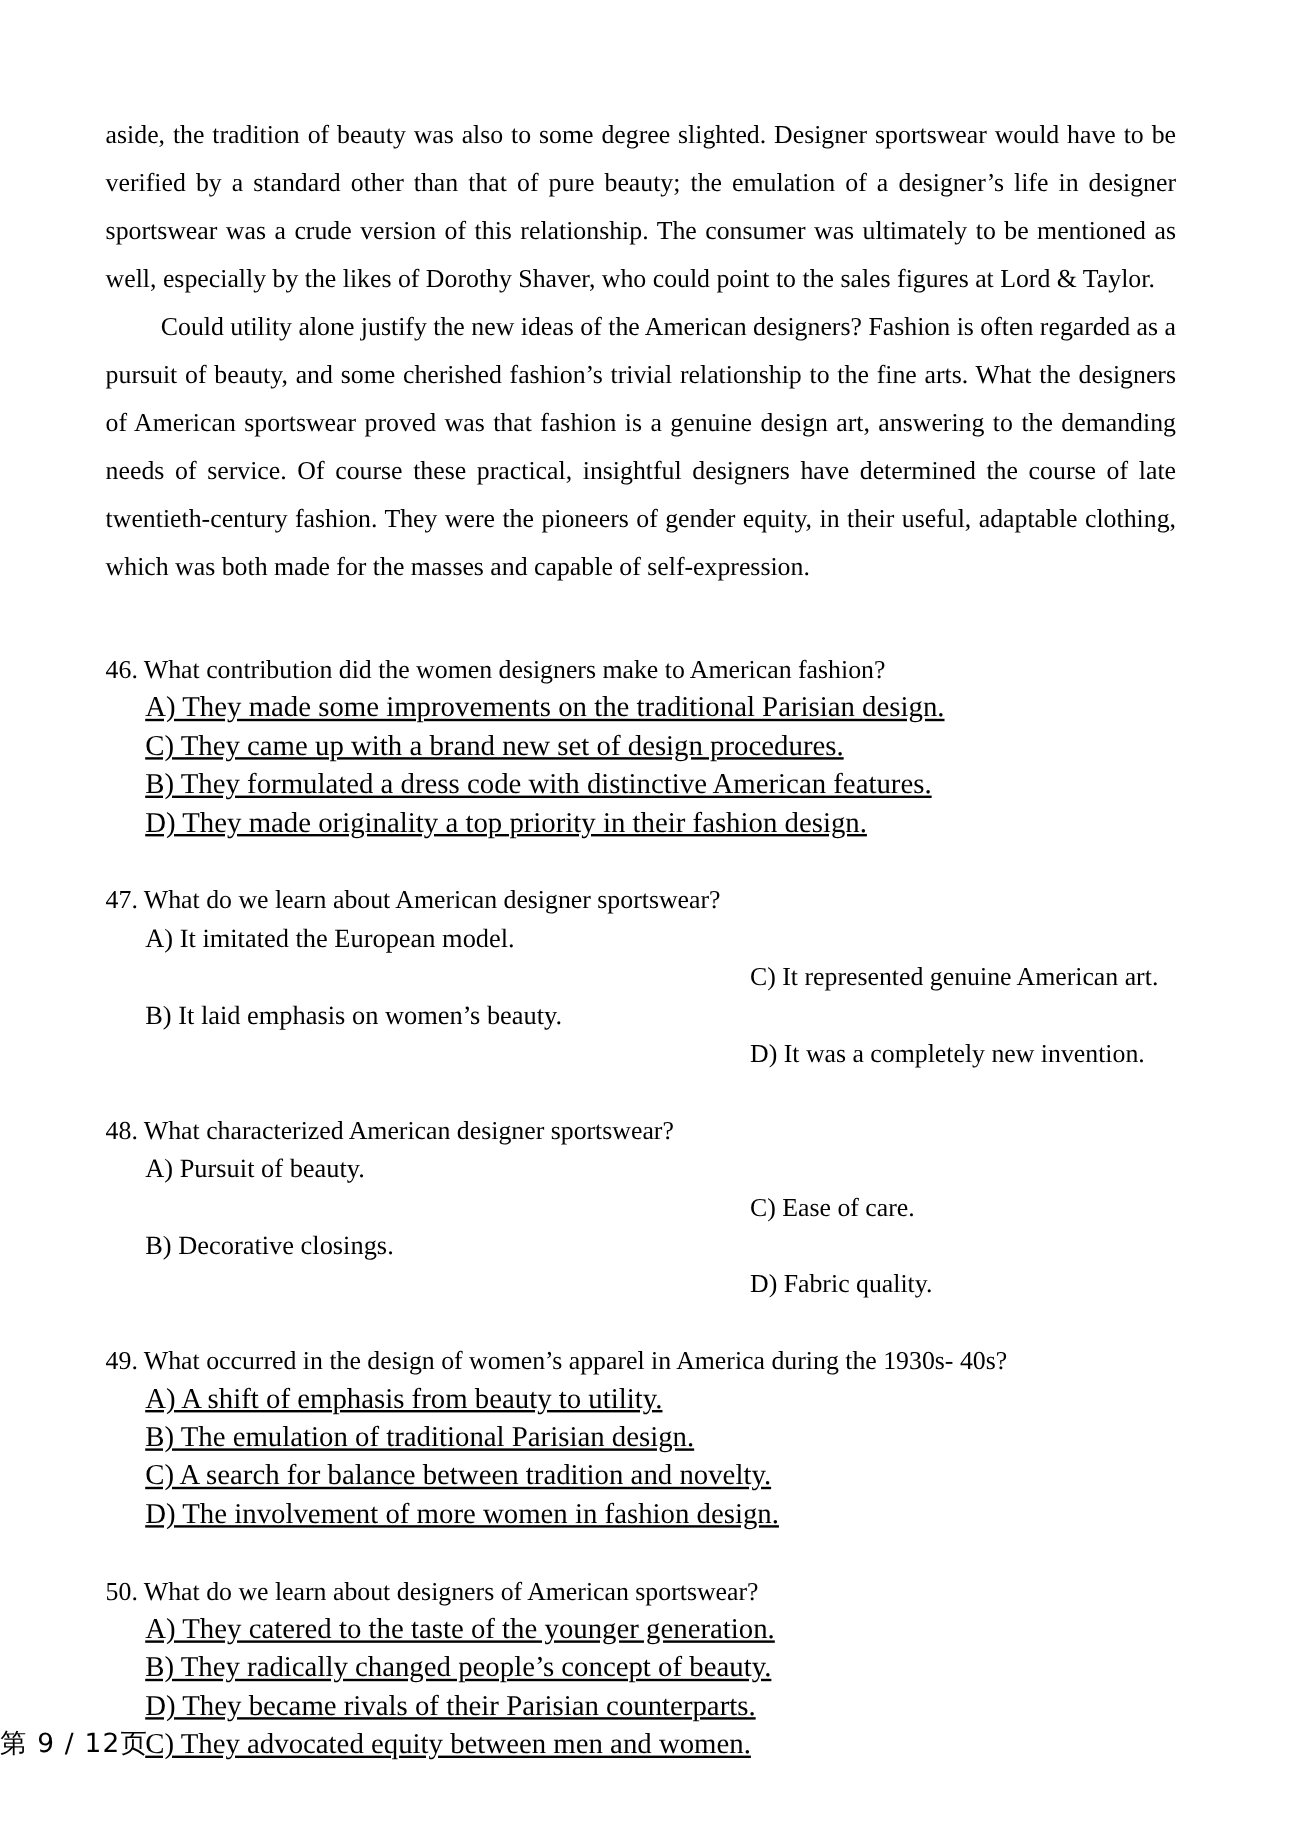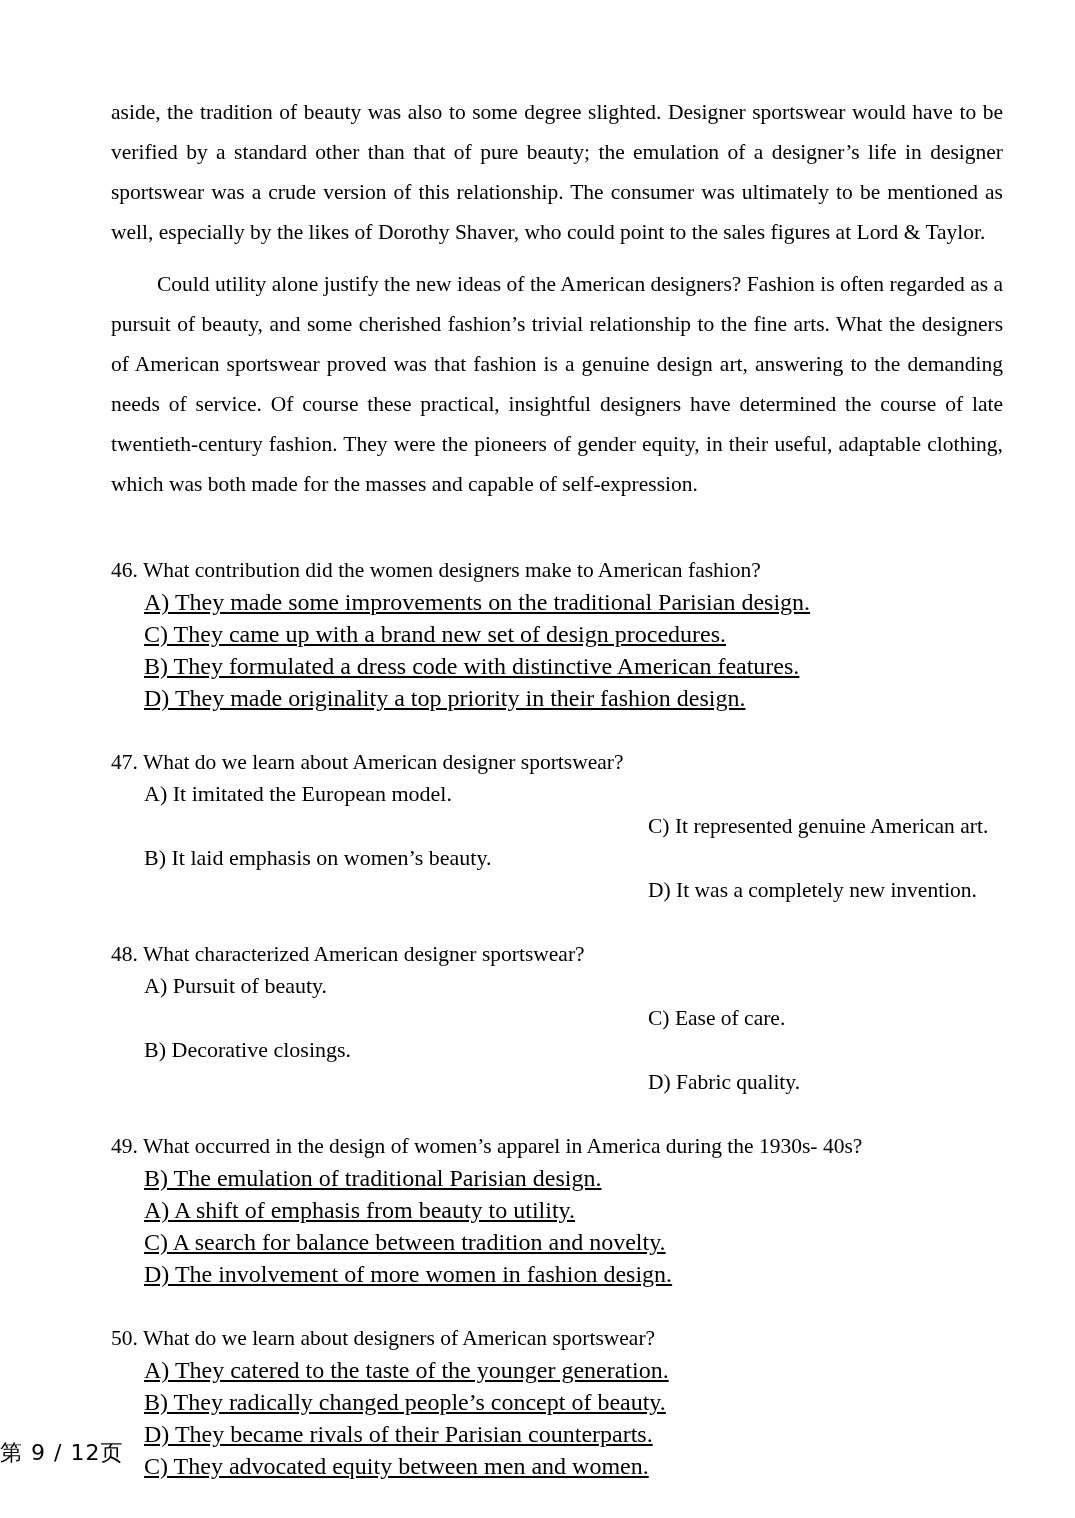--- a/index.html
+++ b/index.html
@@ -12,39 +12,39 @@
     width: 1075px;
     height: 1518px;
     background: #ffffff;
     box-sizing: border-box;
     font-family: "Liberation Serif", "DejaVu Serif", serif;
     color: #000000;
     overflow: hidden;
   }
   .content {
     position: absolute;
-    left: 111px;
+    left: 88px;
     top: 92px;
     width: 892px;
   }
 
   
   .para {
     font-size: 21.5px;
     line-height: 40px;
     text-align: justify;
     text-justify: inter-word;
     margin: 0;
     hyphens: none;
   }
   .para.indent {
     text-indent: 46px;
   }
   .para + .para {
-    margin-top: 12px;
+    margin-top: 0;
   }
 
   
   .question-block {
     margin-top: 32px;
   }
   .q-first {
     margin-top: 50px;
   }
   .q-stem {
@@ -157,22 +157,22 @@
         </div>
       </div>
     </div>
 
     <div class="question-block">
       <p class="q-stem">
         <span class="q-num">49. </span>
         <span>What occurred in the design of women’s apparel in America during the 1930s- 40s?</span>
       </p>
       <div class="options">
+        <div class="option">A) A shift of emphasis from beauty to utility.</div>
         <div class="option">B) The emulation of traditional Parisian design.</div>
-        <div class="option">A) A shift of emphasis from beauty to utility.</div>
         <div class="option">C) A search for balance between tradition and novelty.</div>
         <div class="option">D) The involvement of more women in fashion design.</div>
       </div>
     </div>
 
     <div class="question-block">
       <p class="q-stem">
         <span class="q-num">50. </span>
         <span>What do we learn about designers of American sportswear?</span>
       </p>

